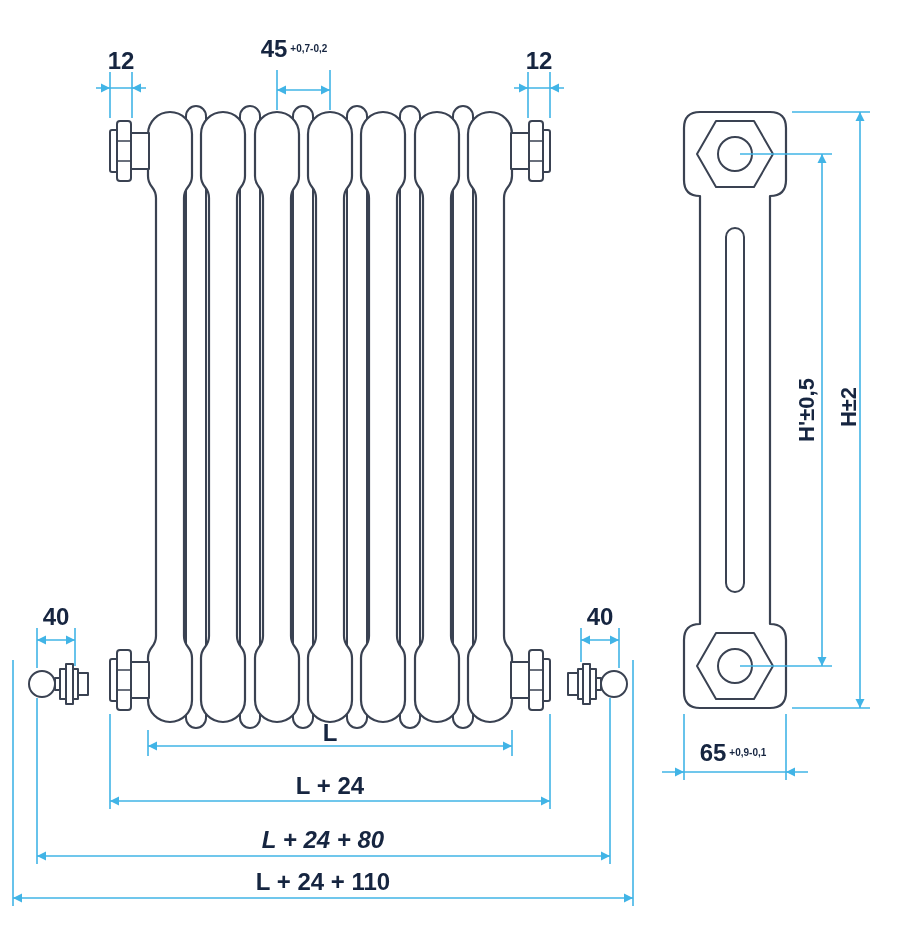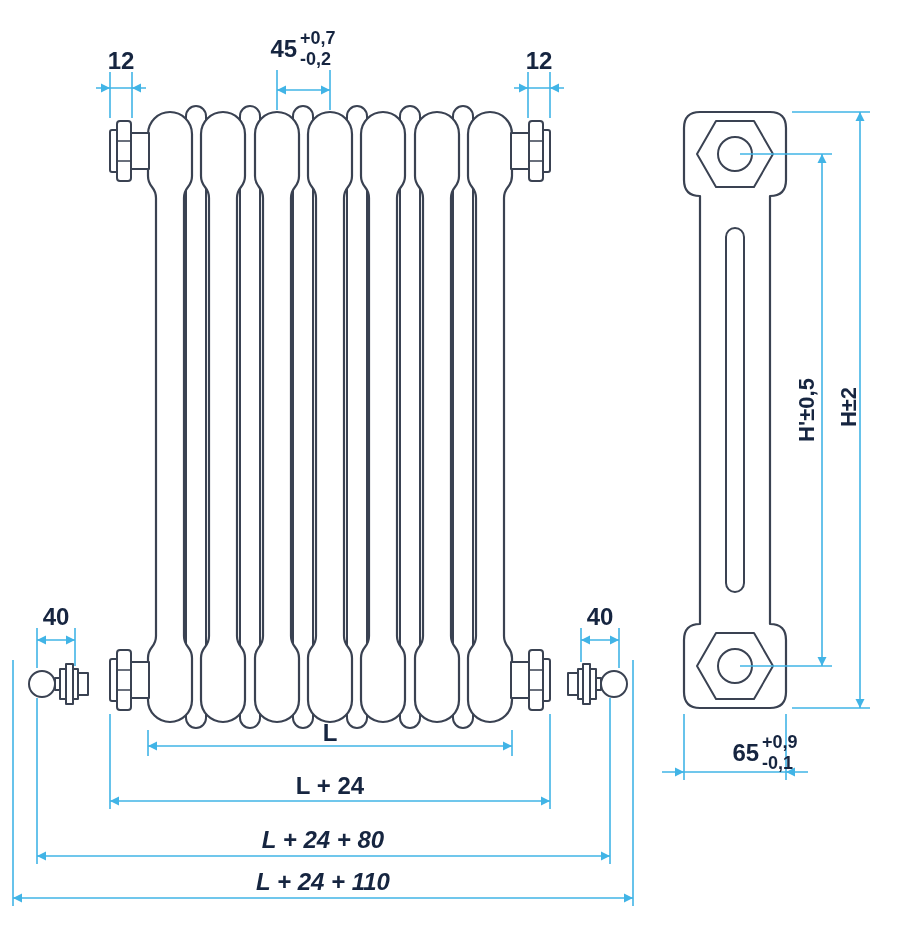--- a/index.html
+++ b/index.html
@@ -7,21 +7,21 @@
     position:relative; width:900px; height:943px; background:#ffffff;
     font-family:"Liberation Sans", sans-serif; overflow:hidden;
   }
   .canvas svg { position:absolute; left:0; top:0; }
   .dim-label {
     position:absolute; transform:translate(-50%,-50%);
     color:#162540; font-weight:700; font-size:24px; line-height:1;
     white-space:nowrap; display:flex; align-items:center;
   }
   .dim-label .tol {
-    display:flex; flex-direction:column; font-size:18px; line-height:1.15;
+    display:flex; flex-direction:row; font-size:10px; line-height:1.15;
     margin-left:3px; font-weight:700;
   }
   .vlabel { transform:translate(-50%,-50%) rotate(-90deg); font-size:22px; }
 </style>
 </head>
 <body>
 
 <div class="canvas">
 
   <svg width="900" height="943" viewBox="0 0 900 943">
@@ -200,21 +200,21 @@
         <polygon points="684,772 675,767.5 675,776.5" fill="#41b4e6" stroke="none"></polygon>
         <polygon points="786,772 795,767.5 795,776.5" fill="#41b4e6" stroke="none"></polygon>
       </g>
     </g>
   </svg>
 
   <div class="dim-label" style="left:121px; top:61px;">
     <span>12</span>
   </div>
 
-  <div class="dim-label" style="left:303px; top:49px;">
+  <div class="dim-label" style="left:294px; top:49px;">
     <span>45</span>
     <span class="tol">
       <span>+0,7</span>
       <span>-0,2</span>
     </span>
   </div>
 
   <div class="dim-label" style="left:539px; top:61px;">
     <span>12</span>
   </div>
@@ -232,33 +232,33 @@
   </div>
 
   <div class="dim-label" style="left:330px; top:786px;align-items:center;">
     <span>L + 24</span>
   </div>
 
   <div class="dim-label" style="left:323px; top:840px;font-style:italic;">
     <span>L + 24 + 80</span>
   </div>
 
-  <div class="dim-label" style="left:323px; top:882px;font-style:italic;">
+  <div class="dim-label" style="left:323px; top:882px;">
     <span>L + 24 + 110</span>
   </div>
 
   <div class="dim-label vlabel" style="left:807px; top:410px;">
     <span>H'±0,5</span>
   </div>
 
   <div class="dim-label vlabel" style="left:849px; top:407px;">
     <span>H±2</span>
   </div>
 
-  <div class="dim-label" style="left:733px; top:753px;margin-left:32px;">
+  <div class="dim-label" style="left:733px; top:753px;">
     <span>65</span>
     <span class="tol">
       <span>+0,9</span>
       <span>-0,1</span>
     </span>
   </div>
 
 </div>
 
 </body></html>

